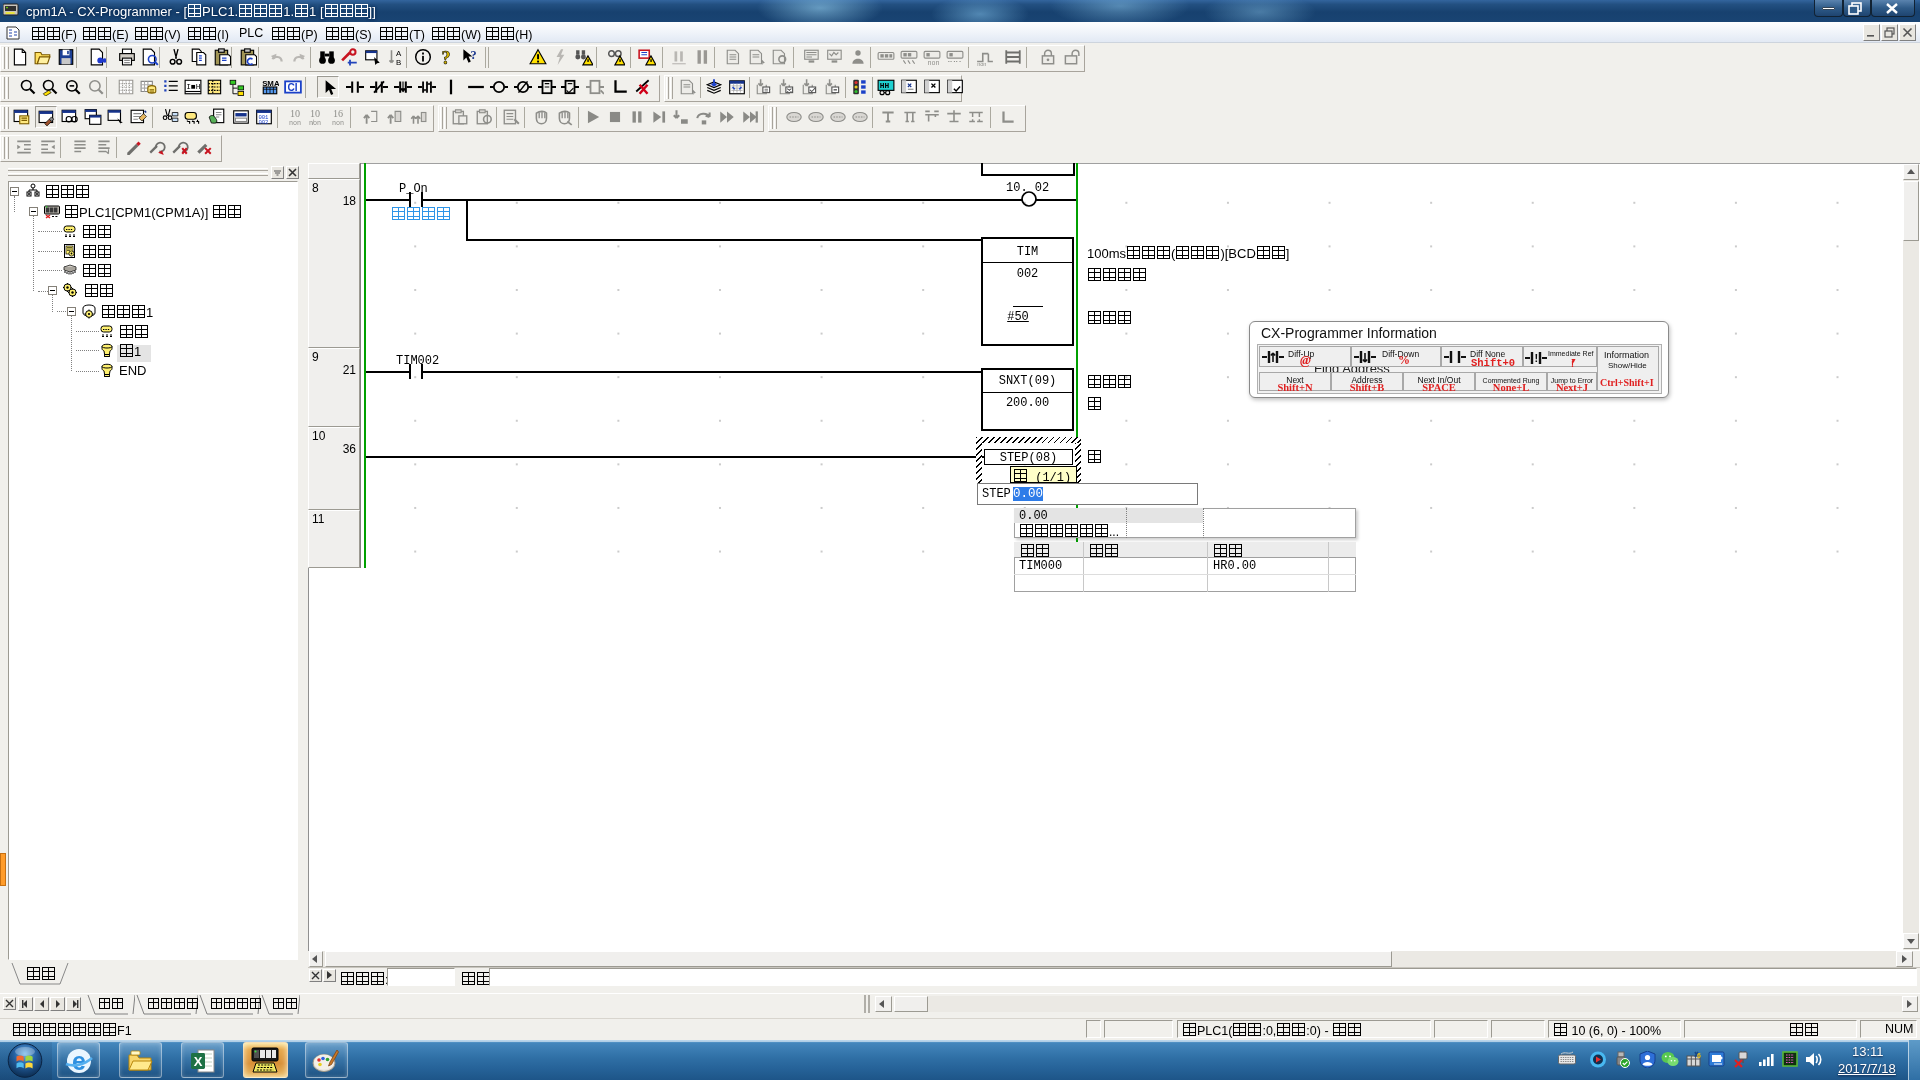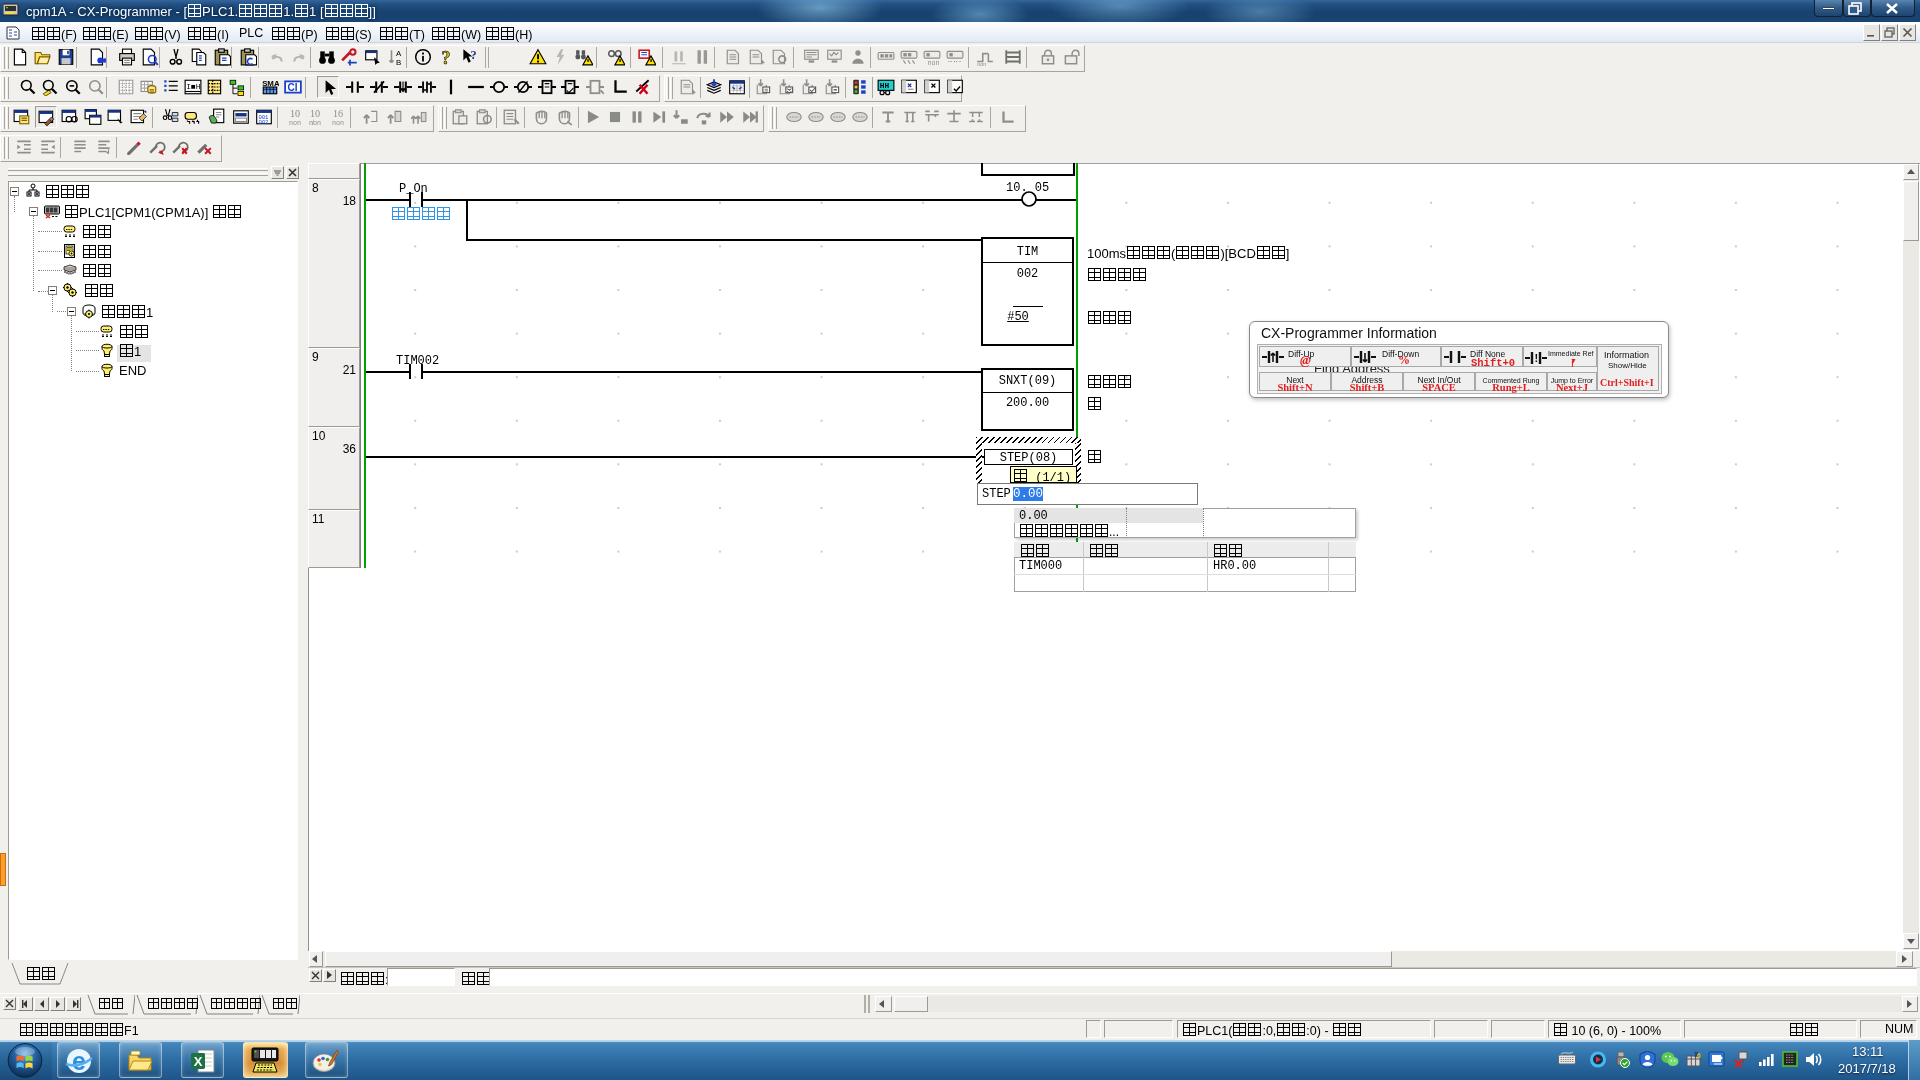--- a/index.html
+++ b/index.html
@@ -1119,21 +1119,21 @@
 <div style="left:366px;top:199px;width:43px;height:2px;background:#000;"></div>
 <div style="left:423px;top:199px;width:599px;height:2px;background:#000;"></div>
 <div style="left:409px;top:192px;width:2px;height:15px;background:#000;"></div>
 <div style="left:421px;top:192px;width:2px;height:15px;background:#000;"></div>
 <div class="t mono" style="left:399px;top:182px;font-size:12px;">P_On</div>
 <div class="t" style="left:391px;top:206px;color:#2E95E8;font-size:13px;"><b class="g"></b><b class="g"></b><b class="g"></b><b class="g"></b></div>
 <svg style="position:absolute;left:1020px;top:190px;" width="18" height="18" viewBox="0 0 18 18">
     <circle cx="9" cy="9" r="7" fill="none" stroke="#000" stroke-width="1.7"></circle>
   </svg>
 <div style="left:1036px;top:199px;width:40px;height:2px;background:#000;"></div>
-<div class="t mono" style="left:1006px;top:181px;font-size:12px;">10. 05</div>
+<div class="t mono" style="left:1006px;top:181px;font-size:12px;">10. 02</div>
 <div style="left:466px;top:199px;width:2px;height:42px;background:#000;"></div>
 <div style="left:467px;top:239px;width:514px;height:2px;background:#000;"></div>
 <div style="left:981px;top:237px;width:93px;height:109px;border:2px solid #000;background:#fff;"></div>
 <div style="left:983px;top:262px;width:89px;height:1px;background:#000;"></div>
 <div class="t mono" style="left:981px;top:245px;font-size:12px;width:93px;text-align:center;">TIM</div>
 <div class="t mono" style="left:981px;top:267px;font-size:12px;width:93px;text-align:center;">002</div>
 <div style="left:1013px;top:306px;width:30px;height:1px;background:#000;"></div>
 <div class="t mono" style="left:981px;top:310px;font-size:12px;width:74px;text-align:center;text-decoration:underline;">#50</div>
 <div class="t" style="left:1087px;top:245px;font-size:13px;">100ms<b class="g"></b><b class="g"></b><b class="g"></b>(<b class="g"></b><b class="g"></b><b class="g"></b>)[BCD<b class="g"></b><b class="g"></b>]</div>
 <div class="t" style="left:1087px;top:267px;font-size:13px;"><b class="g"></b><b class="g"></b><b class="g"></b><b class="g"></b></div>
@@ -1223,21 +1223,21 @@
 <div class="t" style="left:1604px;top:348px;font-size:9px;color:#111;">Information</div>
 <div class="t" style="left:1608px;top:358px;font-size:8px;color:#111;">Show/Hide</div>
 <div class="t" style="left:1600px;top:375px;font-size:10px;color:#E02020;font-weight:bold;font-family:Liberation Serif;">Ctrl+Shift+I</div>
 <div class="t" style="left:1259px;top:373px;font-size:8.5px;color:#111;width:72px;text-align:center;">Next</div>
 <div class="t" style="left:1259px;top:380px;font-size:10.5px;color:#E02020;font-weight:bold;width:72px;text-align:center;font-family:Liberation Serif;">Shift+N</div>
 <div class="t" style="left:1331px;top:373px;font-size:8.5px;color:#111;width:72px;text-align:center;">Address</div>
 <div class="t" style="left:1331px;top:380px;font-size:10.5px;color:#E02020;font-weight:bold;width:72px;text-align:center;font-family:Liberation Serif;">Shift+B</div>
 <div class="t" style="left:1403px;top:373px;font-size:8.5px;color:#111;width:72px;text-align:center;">Next In/Out</div>
 <div class="t" style="left:1403px;top:380px;font-size:10.5px;color:#E02020;font-weight:bold;width:72px;text-align:center;font-family:Liberation Serif;">SPACE</div>
 <div class="t" style="left:1475px;top:373px;font-size:7px;color:#111;width:72px;text-align:center;">Commented Rung</div>
-<div class="t" style="left:1475px;top:380px;font-size:10.5px;color:#E02020;font-weight:bold;width:72px;text-align:center;font-family:Liberation Serif;">Rung+L</div>
+<div class="t" style="left:1475px;top:380px;font-size:10.5px;color:#E02020;font-weight:bold;width:72px;text-align:center;font-family:Liberation Serif;">None+L</div>
 <div class="t" style="left:1547px;top:373px;font-size:7px;color:#111;width:50px;text-align:center;">Jump to Error</div>
 <div class="t" style="left:1547px;top:380px;font-size:10.5px;color:#E02020;font-weight:bold;width:50px;text-align:center;font-family:Liberation Serif;">Next+J</div>
 <div style="left:1903px;top:164px;width:16px;height:786px;background:#EBE9E4;"></div>
 <div style="left:1903px;top:164px;width:16px;height:16px;background:#F0EFED;border:1px solid;border-color:#FFF #9C9A92 #9C9A92 #FFF;"></div>
 <svg style="position:absolute;left:1907px;top:169px;" width="8" height="6" viewBox="0 0 8 6">
     <path d="M4 0L0 5h8z" fill="#555"></path>
   </svg>
 <div style="left:1903px;top:933px;width:16px;height:16px;background:#F0EFED;border:1px solid;border-color:#FFF #9C9A92 #9C9A92 #FFF;"></div>
 <svg style="position:absolute;left:1907px;top:938px;" width="8" height="6" viewBox="0 0 8 6">
     <path d="M4 6L0 1h8z" fill="#555"></path>
@@ -1315,21 +1315,21 @@
 <svg style="position:absolute;left:879px;top:1000px;" width="6" height="8" viewBox="0 0 6 8">
     <path d="M0 4L5 0v8z" fill="#555"></path>
   </svg>
 <div style="left:894px;top:996px;width:34px;height:16px;background:#F0EFED;border:1px solid;border-color:#FFF #9C9A92 #9C9A92 #FFF;"></div>
 <div style="left:928px;top:996px;width:974px;height:16px;background:#EBE9E4;"></div>
 <div style="left:1902px;top:996px;width:16px;height:16px;background:#F0EFED;border:1px solid;border-color:#FFF #9C9A92 #9C9A92 #FFF;"></div>
 <svg style="position:absolute;left:1906px;top:1000px;" width="6" height="8" viewBox="0 0 6 8">
     <path d="M6 4L1 0v8z" fill="#555"></path>
   </svg>
 <div style="left:0px;top:1018px;width:1920px;height:22px;background:#F1F0EC;border-top:1px solid #D8D5CE;"></div>
-<div class="t" style="left:19px;top:1022px;font-size:12.5px;"><b class="g"></b><b class="g"></b><b class="g"></b><b class="g"></b><b class="g"></b><b class="g"></b><b class="g"></b>F1</div>
+<div class="t" style="left:12px;top:1022px;font-size:12.5px;"><b class="g"></b><b class="g"></b><b class="g"></b><b class="g"></b><b class="g"></b><b class="g"></b><b class="g"></b>F1</div>
 <div class="sunk" style="left:1086px;top:1020px;width:15px;height:18px;"></div>
 <div class="sunk" style="left:1104px;top:1020px;width:69px;height:18px;"></div>
 <div class="sunk" style="left:1177px;top:1020px;width:254px;height:18px;"></div>
 <div class="t" style="left:1182px;top:1022px;font-size:12.5px;"><b class="g"></b>PLC1(<b class="g"></b><b class="g"></b>:0,<b class="g"></b><b class="g"></b>:0) - <b class="g"></b><b class="g"></b></div>
 <div class="sunk" style="left:1434px;top:1020px;width:54px;height:18px;"></div>
 <div class="sunk" style="left:1491px;top:1020px;width:54px;height:18px;"></div>
 <div class="sunk" style="left:1548px;top:1020px;width:133px;height:18px;"></div>
 <div class="t" style="left:1553px;top:1022px;font-size:12.5px;"><b class="g"></b> 10 (6, 0)  - 100%</div>
 <div class="sunk" style="left:1684px;top:1020px;width:173px;height:18px;"></div>
 <div class="t" style="left:1789px;top:1022px;font-size:12.5px;"><b class="g"></b><b class="g"></b></div>
@@ -1448,13 +1448,13 @@
   </svg>
 <svg style="position:absolute;left:1782px;top:1051px;" width="18" height="17" viewBox="0 0 18 17">
     <rect x="1" y="1" width="14" height="14" fill="#103010" stroke="#58B838" stroke-width="1.6"></rect>
     <path d="M4 4h8M4 6.5h8M4 9h8M4 11.5h8" stroke="#E858C8" stroke-width="1.2" stroke-dasharray="1.6 1"></path>
   </svg>
 <svg style="position:absolute;left:1805px;top:1051px;" width="18" height="17" viewBox="0 0 18 17">
     <path d="M1 6v5h3.5L9 15V2L4.5 6z" fill="#fff"></path>
     <path d="M11 5c1.6 1.6 1.6 5.4 0 7M13.5 3c3 3 3 8 0 11" stroke="#fff" stroke-width="1.6" fill="none"></path>
   </svg>
 <div class="t" style="left:1852px;top:1044px;color:#fff;font-size:13px;text-shadow:0 1px 2px rgba(0,0,30,.7);">13:11</div>
-<div class="t" style="left:1838px;top:1061px;color:#fff;font-size:13px;text-shadow:0 1px 2px rgba(0,0,30,.7);">2017/7/18</div>
+<div class="t" style="left:1838px;top:1061px;color:#fff;font-size:13px;text-shadow:0 1px 2px rgba(0,0,30,.7);text-decoration:underline;">2017/7/18</div>
 <div style="left:1908px;top:1040px;width:12px;height:40px;background:linear-gradient(180deg,#5E9BC8,#2F6FA5);border-left:1px solid rgba(255,255,255,.6);"></div>
 </body></html>

